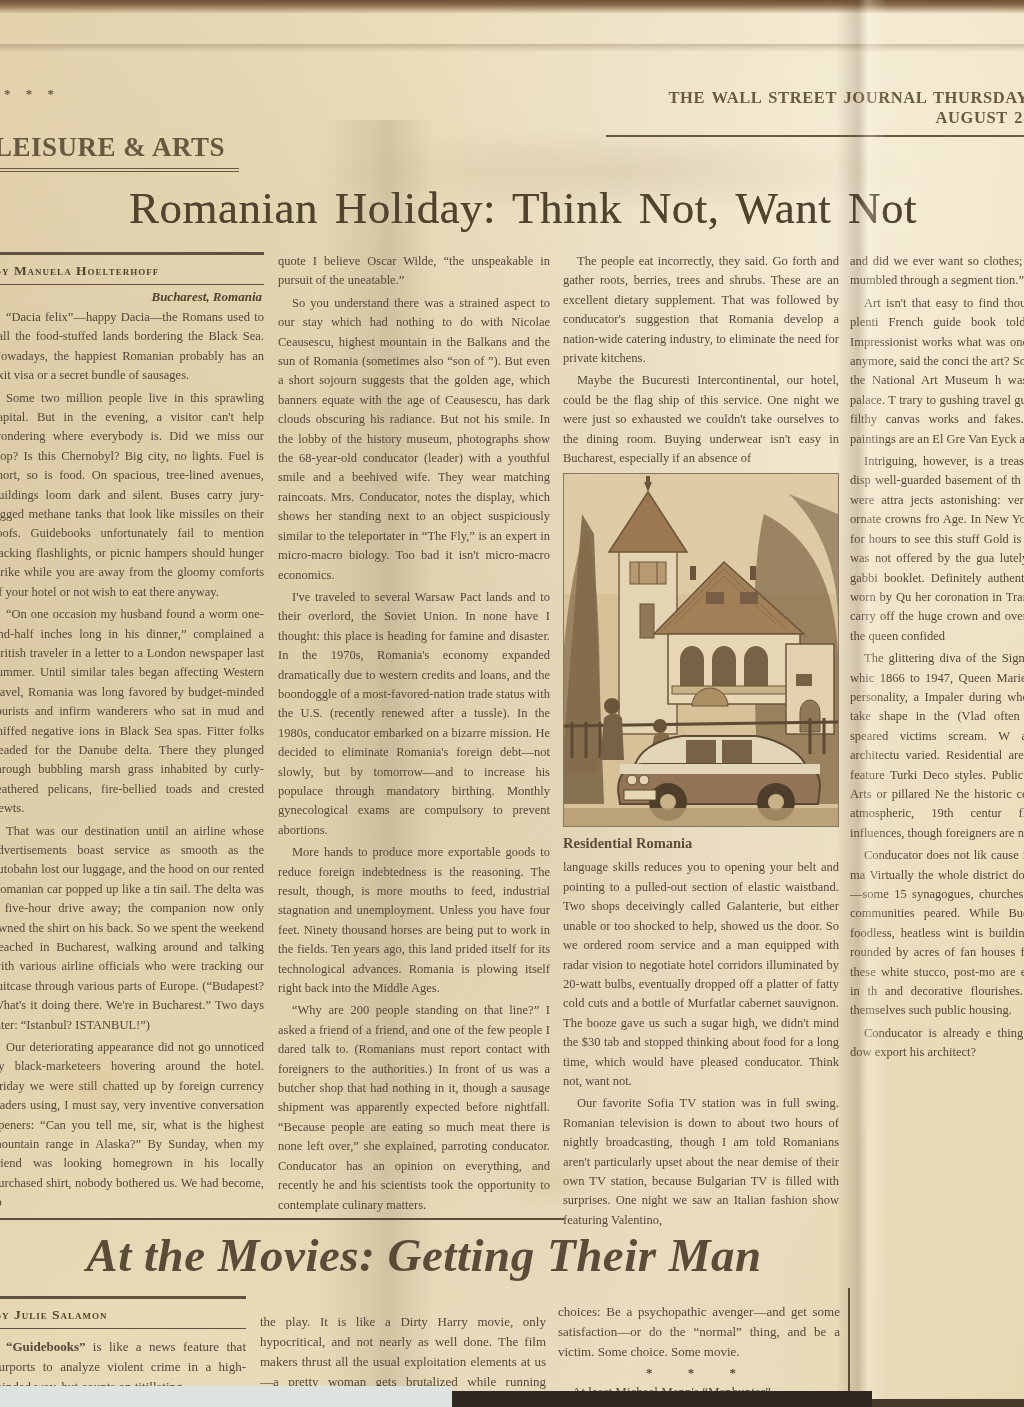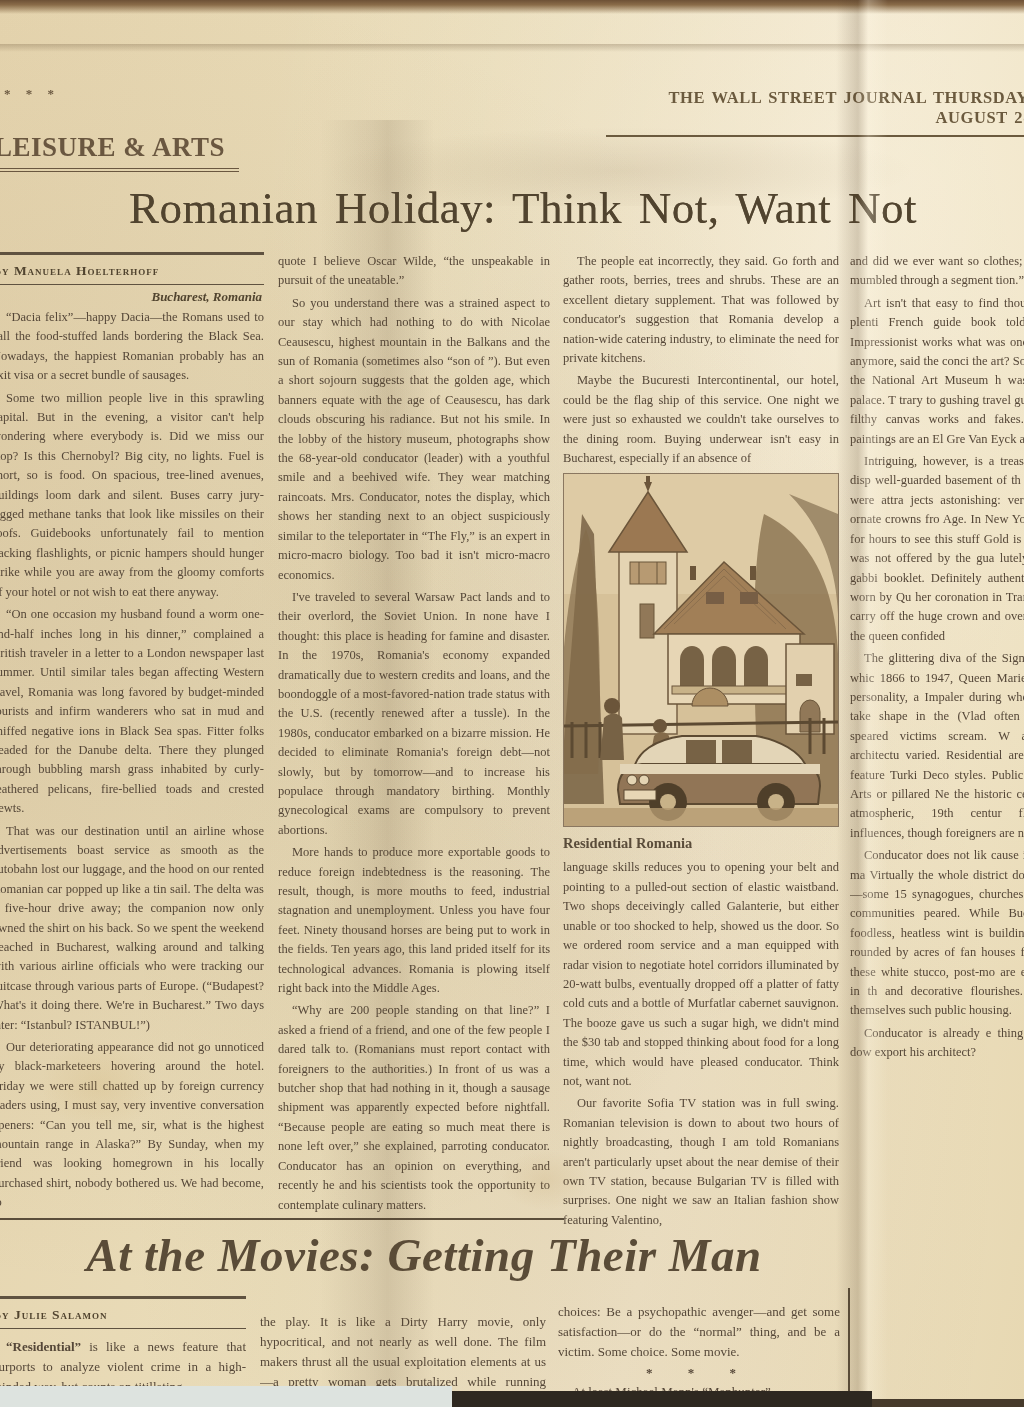--- a/index.html
+++ b/index.html
@@ -206,21 +206,21 @@
       </div>
   </div>
 
   <div class="movies-rule"></div>
   <h2 class="movies-headline">At the Movies: Getting Their Man</h2>
 
   <div class="mcol mcolA">
     <div class="byline-block">
       <span>By Julie Salamon</span>
     </div>
-    <p class="lead-para"><b>“Residential”</b><span> is like a news feature that purports to analyze violent crime in a high-minded way, but counts on titillating</span></p>
+    <p class="lead-para"><b>“Guidebooks”</b><span> is like a news feature that purports to analyze violent crime in a high-minded way, but counts on titillating</span></p>
   </div>
 
   <div class="mcol mcolB">
     <div class="paras cont">
         <p>the play. It is like a Dirty Harry movie, only hypocritical, and not nearly as well done. The film makers thrust all the usual exploitation elements at us—a pretty woman gets brutalized while running around in slinky black lingerie. Then they</p>
       </div>
   </div>
 
   <div class="mcol mcolC">
     <div class="paras cont">

